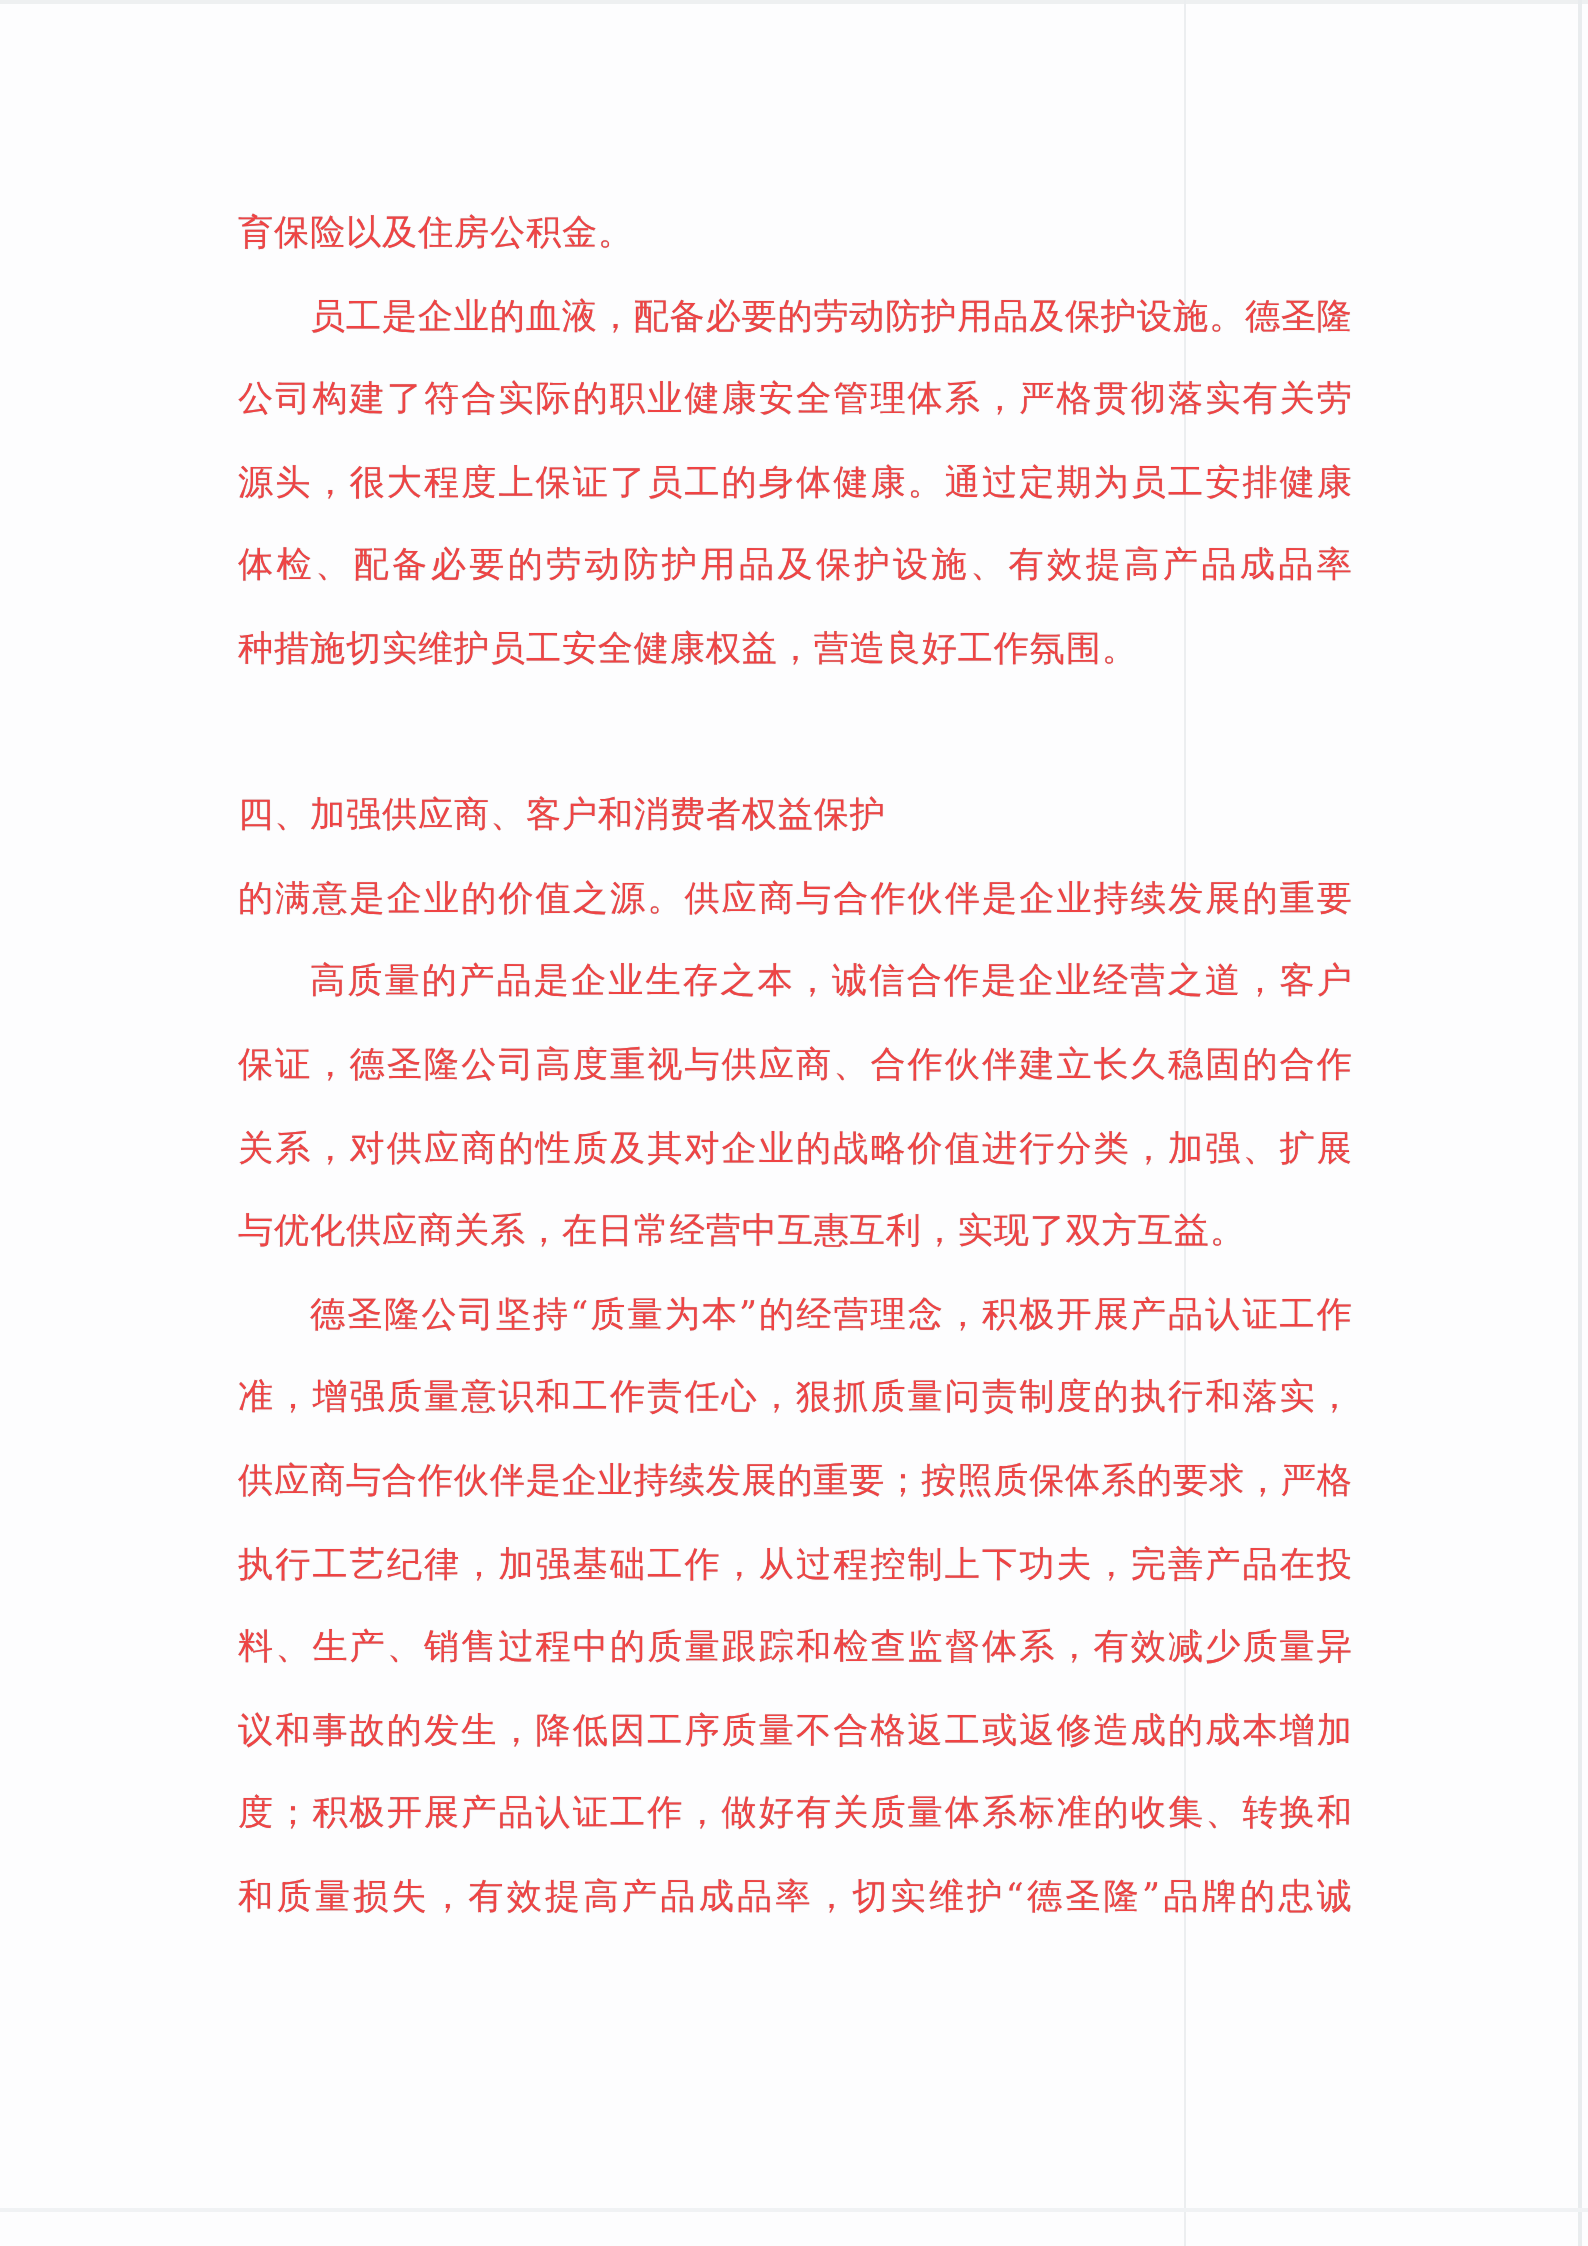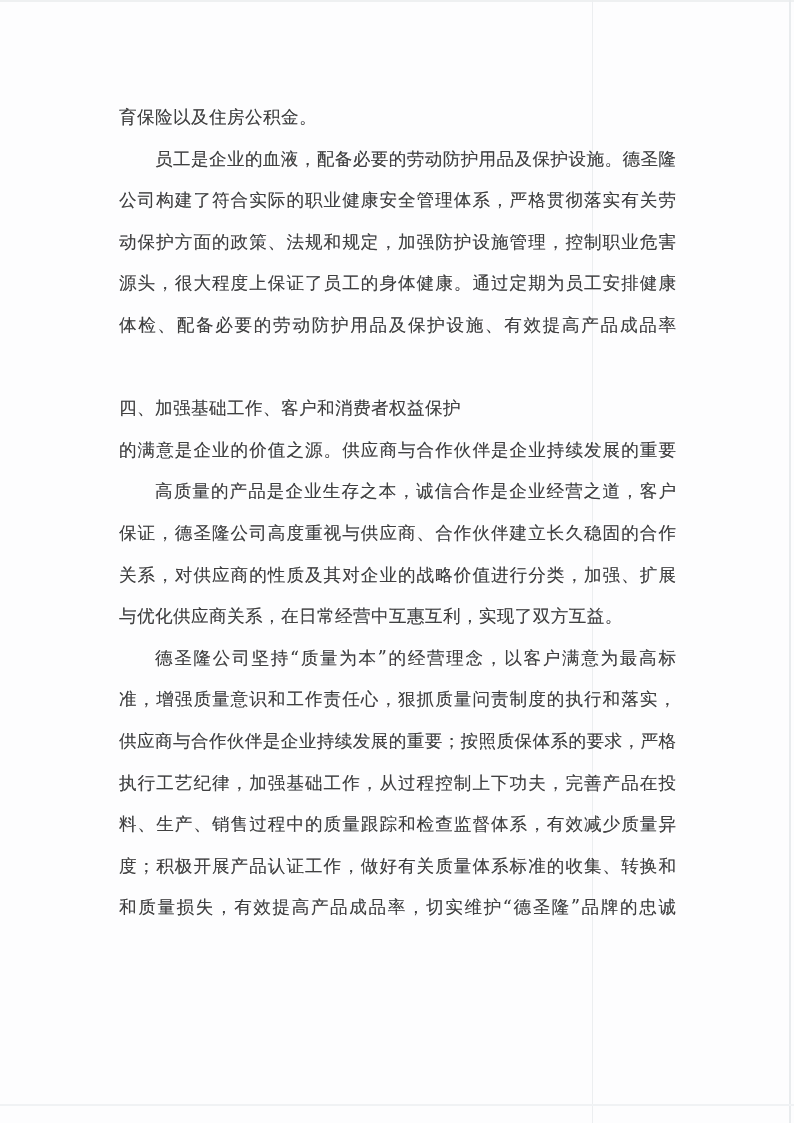--- a/index.html
+++ b/index.html
@@ -16,21 +16,21 @@
   .vline-1{top:0;left:592px;width:1px;height:1123px;background:#eceef0;}
   .vline-2{top:0;left:789px;width:2px;height:1123px;background:#e9ecee;}
   .text-block{
     position:absolute;
     left:119px;top:97px;width:557px;
   }
   .line{
     height:41.6px;
     line-height:41.6px;
     font-size:17.6px;
-    color:#404040;
+    color:#ef4444;
     letter-spacing:0.4px;
     white-space:nowrap;
     text-shadow:0 0 0.4px rgba(60,62,72,0.45);
   }
   .line.justify{
     text-align:justify;
     text-align-last:justify;
     letter-spacing:0;
     white-space:normal;
     overflow:hidden;
@@ -43,31 +43,32 @@
 
 <div class="page">
   <div class="artifact top-edge"></div>
   <div class="artifact vline-1"></div>
   <div class="artifact vline-2"></div>
   <div class="artifact bottom-edge"></div>
   <div class="text-block" id="text-block">
       <div class="line">育保险以及住房公积金。</div>
       <div class="line justify indent">员工是企业的血液，配备必要的劳动防护用品及保护设施。德圣隆</div>
       <div class="line justify">公司构建了符合实际的职业健康安全管理体系，严格贯彻落实有关劳</div>
-      <div class="line justify">动保护方面的政策、法规和规定，加强防护设施管理，控制职业危害</div>
       <div class="line justify">源头，很大程度上保证了员工的身体健康。通过定期为员工安排健康</div>
       <div class="line justify">体检、配备必要的劳动防护用品及保护设施、有效提高产品成品率</div>
+      <div class="line">种措施切实维护员工安全健康权益，营造良好工作氛围。</div>
       <div class="line blank"></div>
-      <div class="line heading">四、加强基础工作、客户和消费者权益保护</div>
+      <div class="line heading">四、加强供应商、客户和消费者权益保护</div>
       <div class="line justify">的满意是企业的价值之源。供应商与合作伙伴是企业持续发展的重要</div>
       <div class="line justify indent">高质量的产品是企业生存之本，诚信合作是企业经营之道，客户</div>
       <div class="line justify">保证，德圣隆公司高度重视与供应商、合作伙伴建立长久稳固的合作</div>
       <div class="line justify">关系，对供应商的性质及其对企业的战略价值进行分类，加强、扩展</div>
       <div class="line">与优化供应商关系，在日常经营中互惠互利，实现了双方互益。</div>
-      <div class="line justify indent">德圣隆公司坚持“质量为本”的经营理念，以客户满意为最高标</div>
+      <div class="line justify indent">德圣隆公司坚持“质量为本”的经营理念，积极开展产品认证工作</div>
       <div class="line justify">准，增强质量意识和工作责任心，狠抓质量问责制度的执行和落实，</div>
       <div class="line justify">供应商与合作伙伴是企业持续发展的重要；按照质保体系的要求，严格</div>
       <div class="line justify">执行工艺纪律，加强基础工作，从过程控制上下功夫，完善产品在投</div>
       <div class="line justify">料、生产、销售过程中的质量跟踪和检查监督体系，有效减少质量异</div>
+      <div class="line justify">议和事故的发生，降低因工序质量不合格返工或返修造成的成本增加</div>
       <div class="line justify">度；积极开展产品认证工作，做好有关质量体系标准的收集、转换和</div>
       <div class="line justify">和质量损失，有效提高产品成品率，切实维护“德圣隆”品牌的忠诚</div>
     </div>
 </div>
 
 </body></html>

